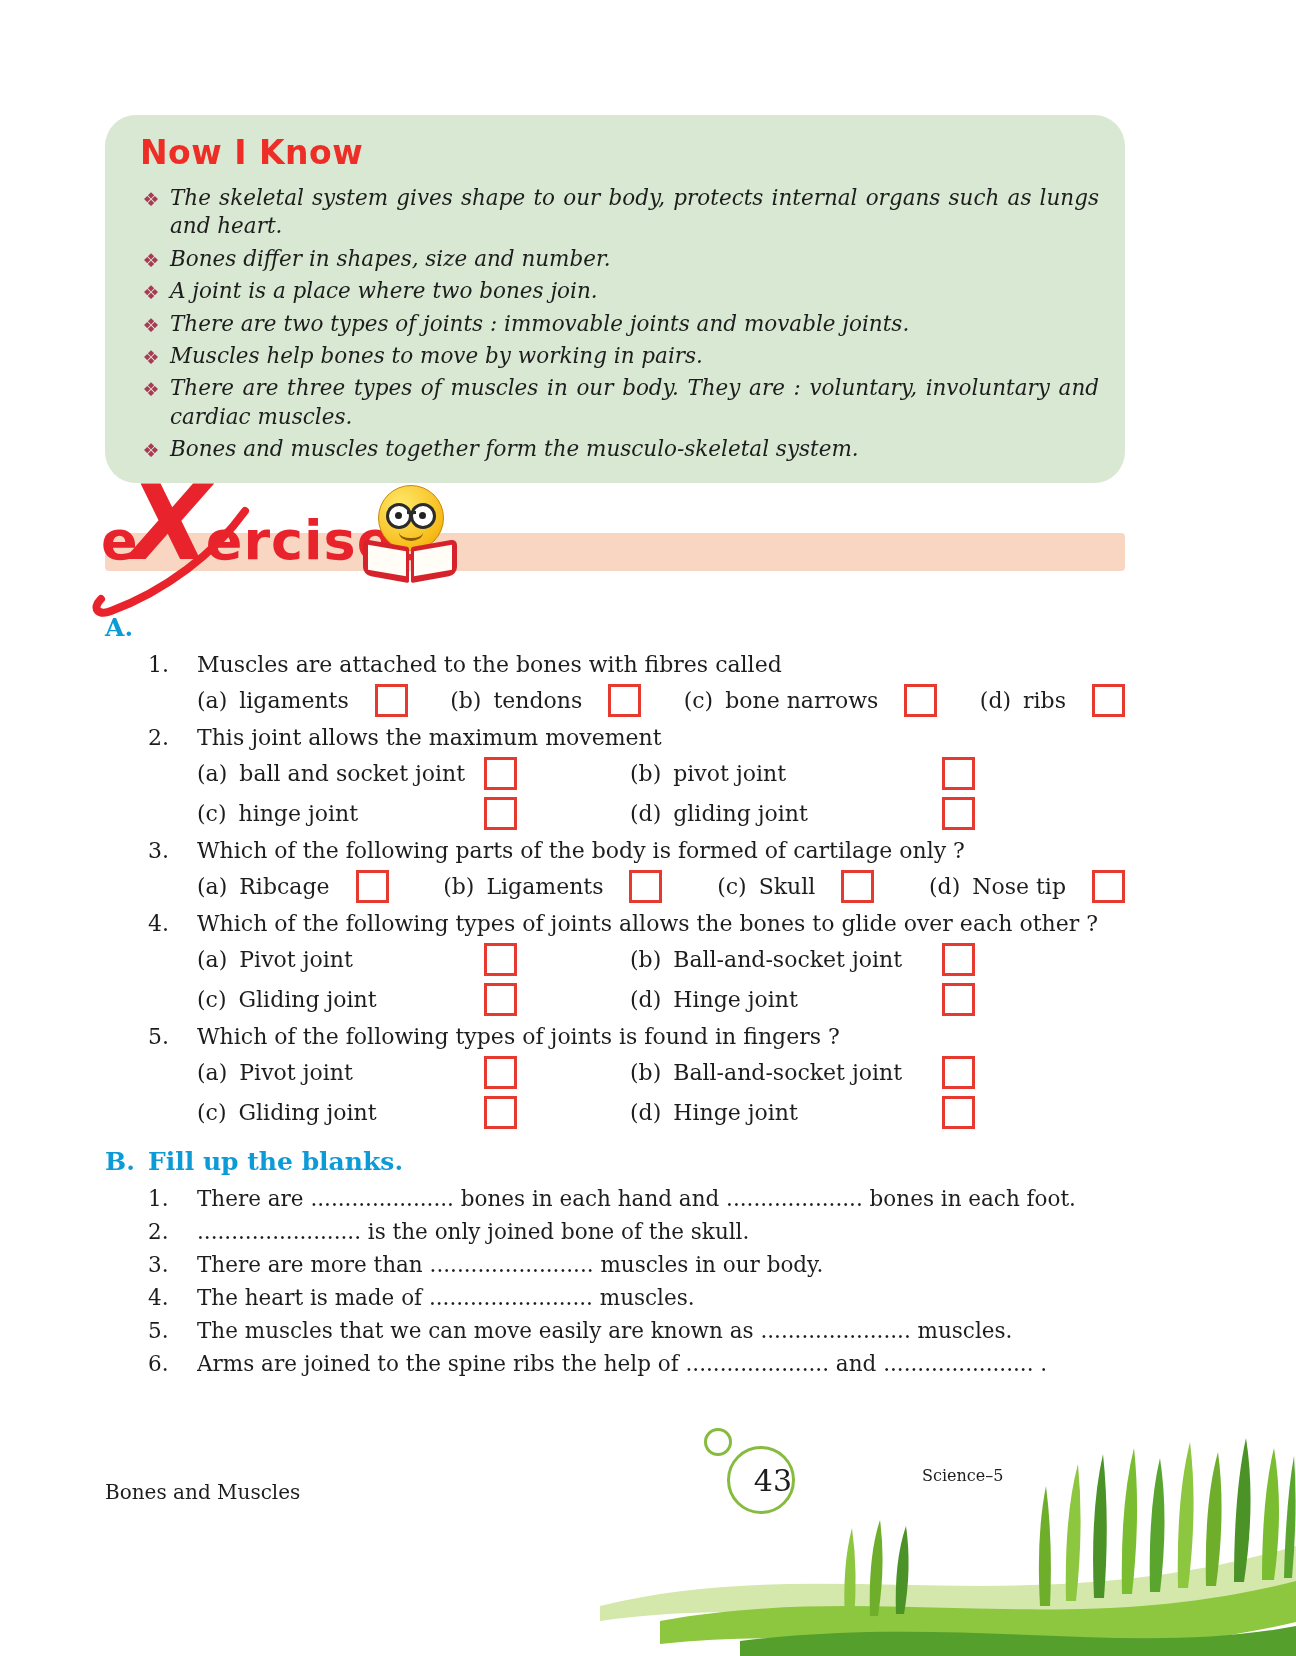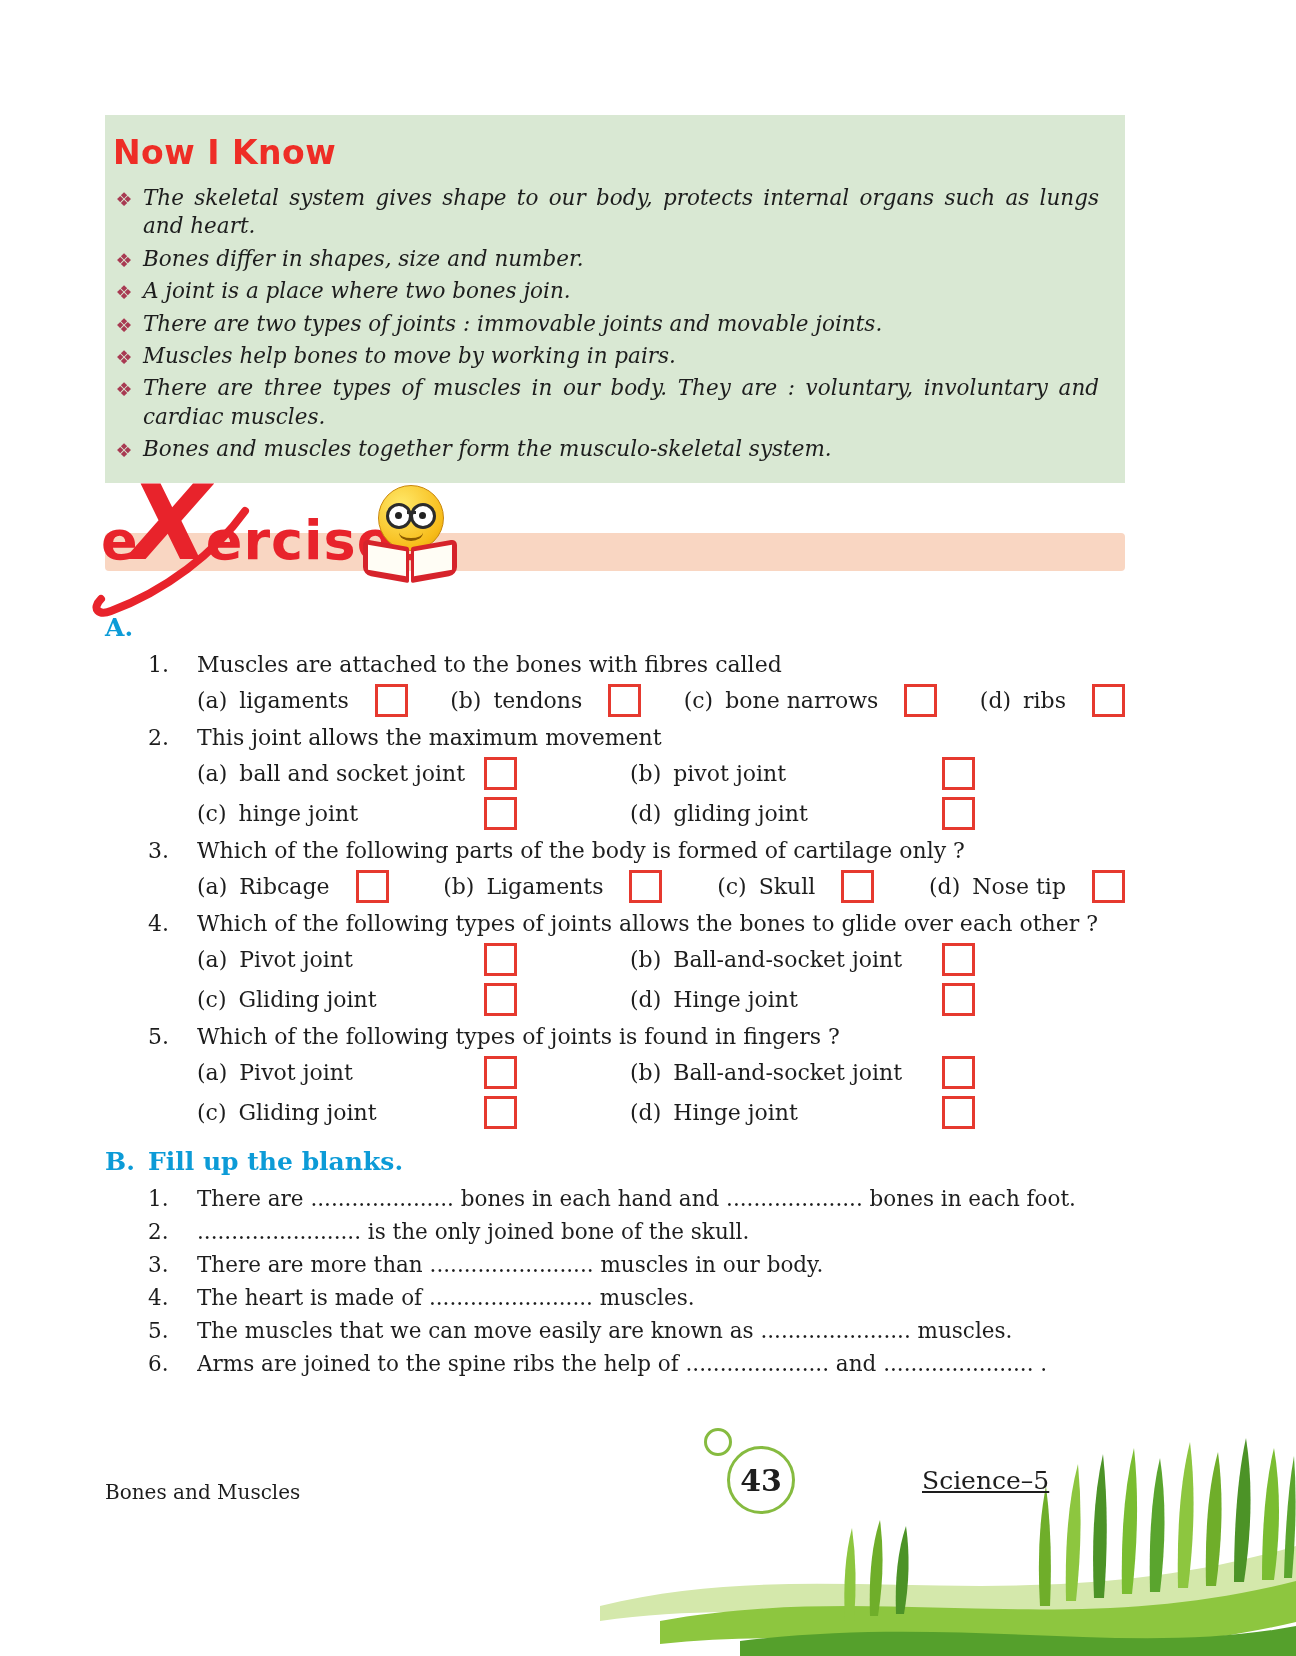--- a/index.html
+++ b/index.html
@@ -4,21 +4,21 @@
 <style>
   html, body { margin: 0; padding: 0; }
   body {
     width: 1296px; height: 1656px; position: relative;
     background: #ffffff; overflow: hidden;
     font-family: "DejaVu Serif", serif; color: #1d1d1d;
   }
   .content { position: relative; padding: 115px 171px 0 105px; }
 
   
-  .now-box { background: #d9e8d3; padding: 18px 26px 16px 0; }
+  .now-box { background: #d9e8d3; padding: 18px 26px 16px 27px; border-radius: 31px; }
   .now-title {
     font-family: "DejaVu Sans", sans-serif; font-weight: bold;
     color: #ee2d26; font-size: 33px; margin: 0 0 12px 8px; letter-spacing: .5px;
   }
   .bullet { display: flex; margin-bottom: 4px; font-size: 21.5px; line-height: 1.32; }
   .bullet .marker { flex: 0 0 38px; text-align: center; color: #a83a52; font-size: 19px; padding-top: 3px; }
   .bullet .b-text { flex: 1; text-align: justify; font-style: italic; }
 
   
   .ex-section { position: relative; height: 102px; margin-top: 10px; }
@@ -72,25 +72,25 @@
   .opts-grid .opt:nth-child(odd) { width: 320px; }
   .opts-grid .checkbox { margin-left: auto; }
 
   
   .fill-item { display: flex; margin-left: 43px; font-size: 21.5px; margin-bottom: 8px; }
   .fill-num { flex: 0 0 49px; }
   .fill-text { flex: 1; white-space: nowrap; overflow: hidden; }
 
   
   .footer-left { position: absolute; left: 105px; top: 1480px; font-size: 20px; z-index: 3; }
-  .footer-right { position: absolute; left: 922px; top: 1466px; font-size: 25px; z-index: 3; text-decoration: underline; }
+  .footer-right { position: absolute; left: 922px; top: 1466px; font-size: 16px; z-index: 3; }
   .page-circle {
     position: absolute; left: 727px; top: 1446px; width: 68px; height: 68px; border-radius: 50%;
-    background: #fff; border: 3px solid #86bb40; display: flex; align-items: center; justify-content: center;
-    font-size: 30px; font-weight: bold; z-index: 3; box-sizing: border-box;
+    background: #fff; border: 3px solid #86bb40; display: flex; align-items: center; justify-content: flex-end;
+    font-size: 30px; font-weight: normal; z-index: 3; box-sizing: border-box;
   }
   .mini-circle { position: absolute; left: 704px; top: 1428px; width: 28px; height: 28px; border-radius: 50%; border: 3px solid #86bb40; background: #fff; z-index: 2; box-sizing: border-box; }
   .grass { position: absolute; left: 0; bottom: 0; z-index: 1; }
 </style>
 </head>
 <body>
 
 <div class="content">
 
   <div class="now-box">

